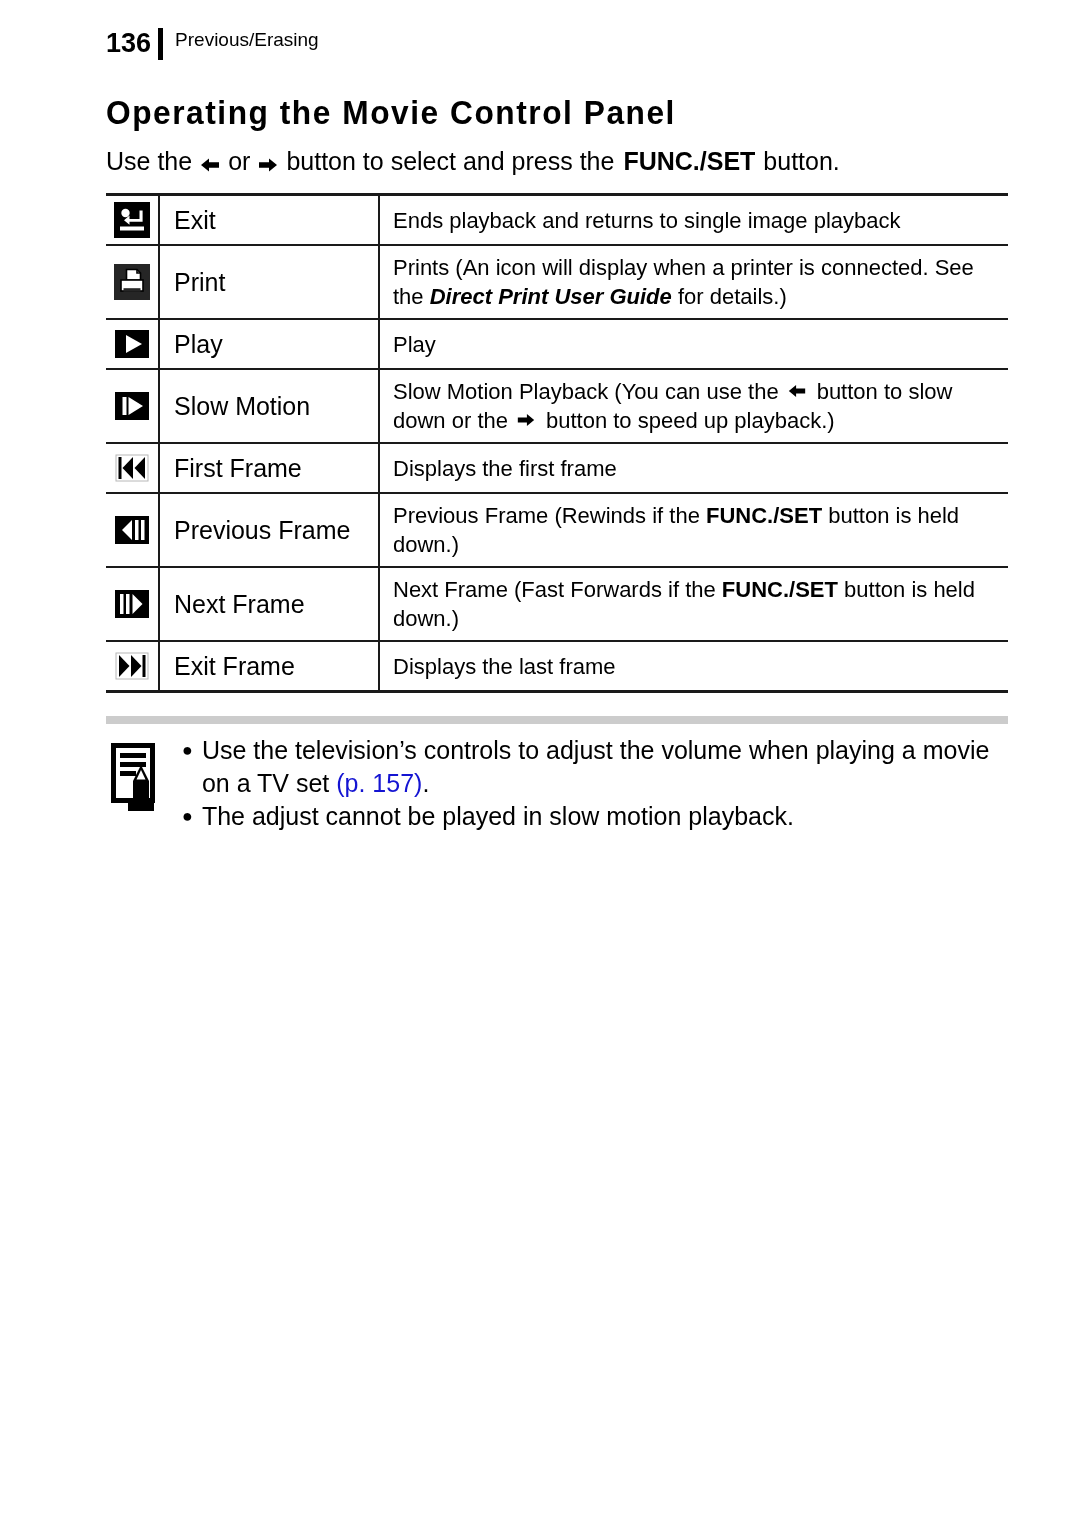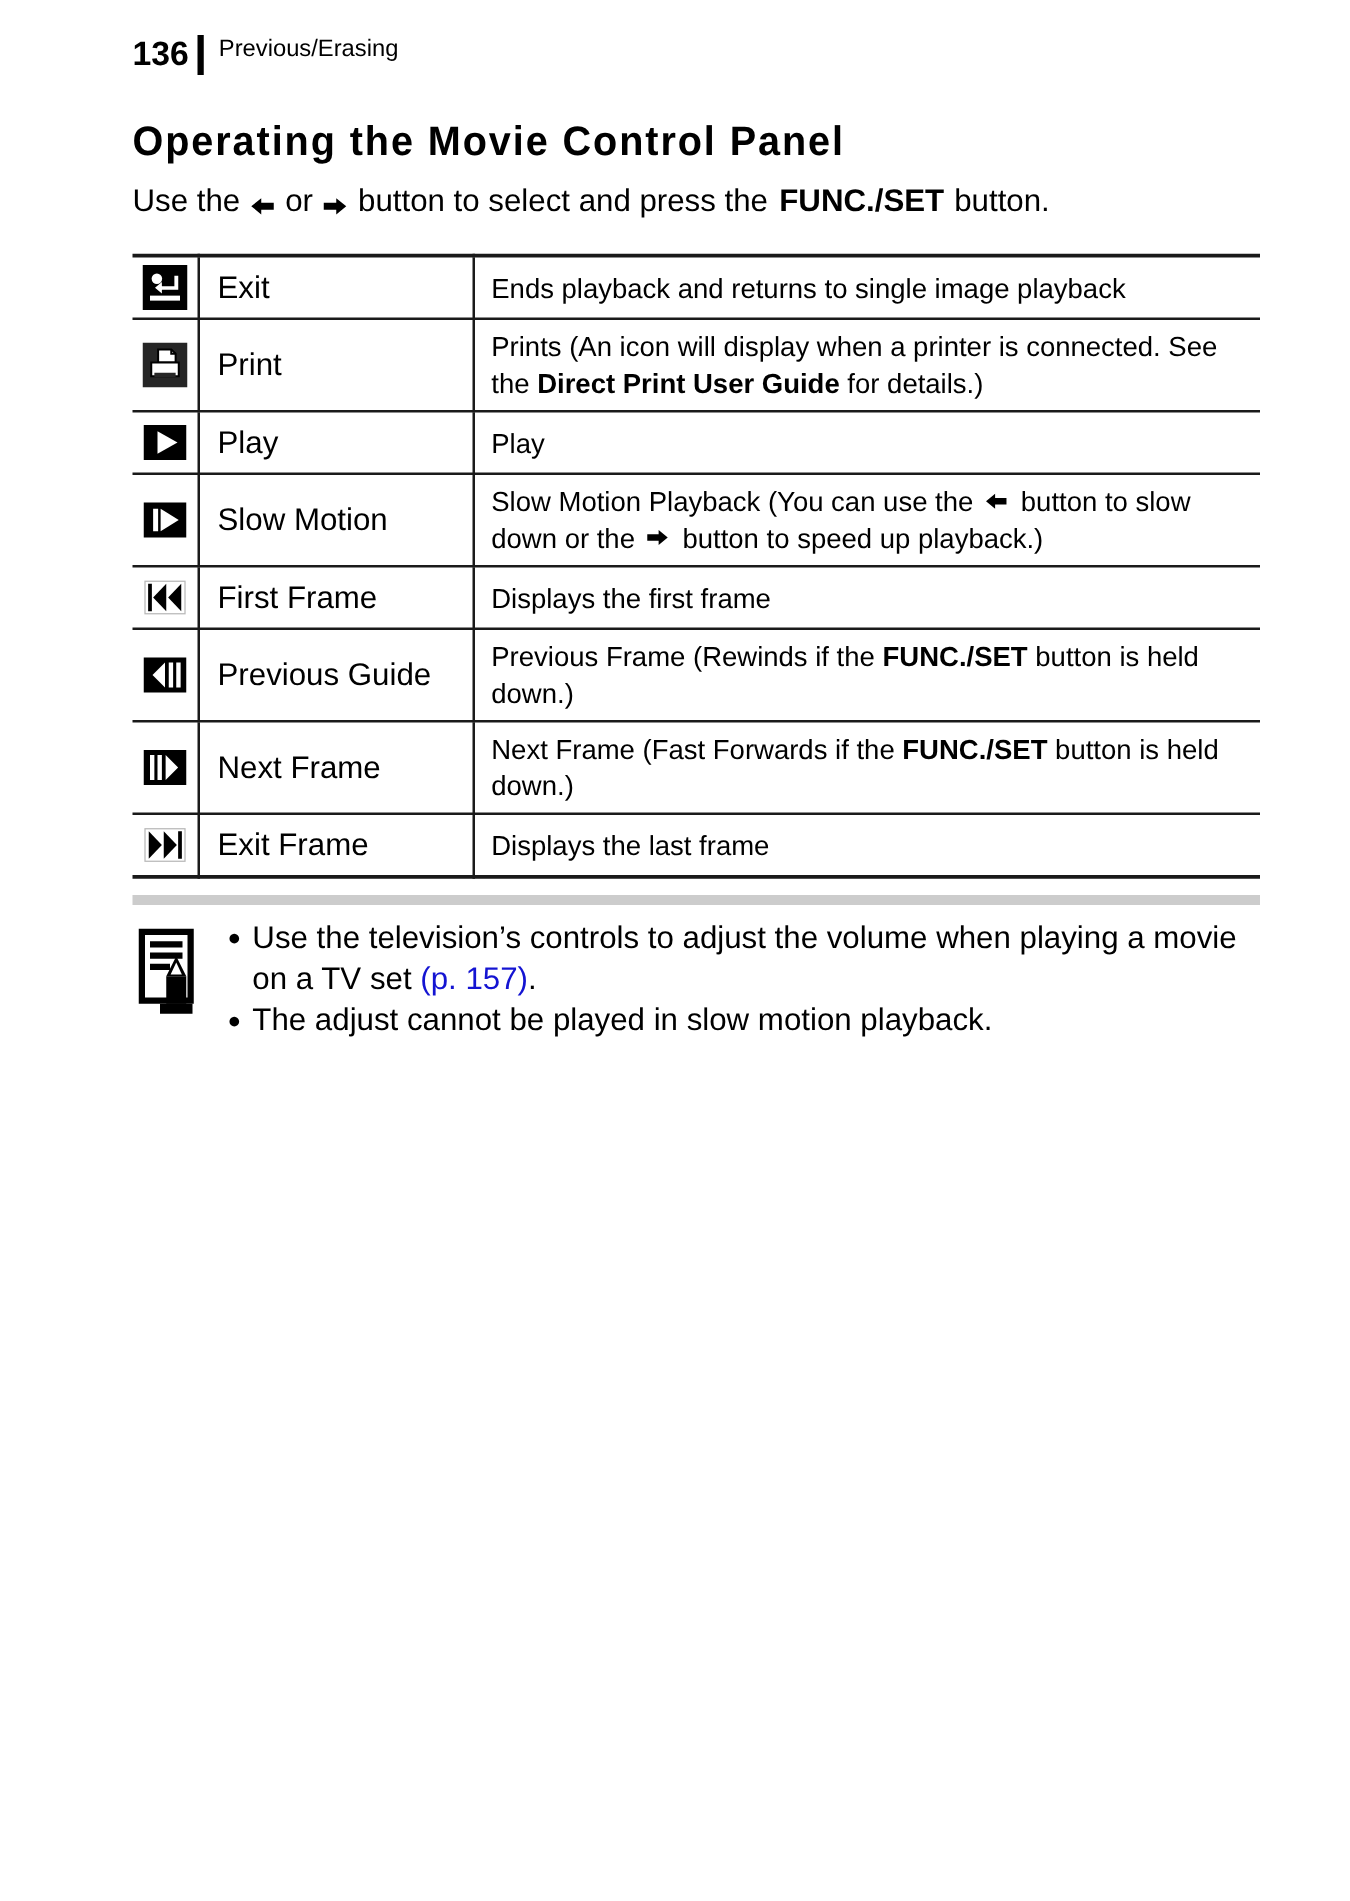--- a/index.html
+++ b/index.html
@@ -79,21 +79,20 @@
 
   
   .ctrl-table {
     position: absolute;
     left: 106px;
     top: 193px;
     width: 902px;
     border-collapse: collapse;
     border-top: 3px solid #1a1a1a;
     border-bottom: 3px solid #1a1a1a;
-    margin-top: 10px;
   }
   .ctrl-table td {
     border-top: 2px solid #1a1a1a;
     border-bottom: 2px solid #1a1a1a;
     padding: 0;
     vertical-align: middle;
   }
   .ctrl-table tr:first-child td { border-top: none; }
   .ctrl-table tr:last-child td { border-bottom: none; }
 
@@ -108,21 +107,21 @@
     font-size: 25px;
     padding: 6px 0 6px 14px !important;
     line-height: 30px;
   }
   .col-desc {
     font-size: 22px;
     line-height: 29px;
     padding: 7px 6px 7px 13px !important;
   }
   .col-desc .strong { font-weight: bold; }
-  .col-desc .ital { font-weight: bold; }
+  .col-desc .ital { font-style: italic; font-weight: bold; }
 
   .icon-box {
     width: 36px;
     height: 36px;
     display: inline-block;
     vertical-align: middle;
     margin: 6px 0;
   }
   .icon-box svg { display: block; }
 
@@ -285,21 +284,21 @@
       <td class="col-icon">
         <span class="icon-box">
           <svg width="36" height="36" viewBox="0 0 36 36">
             <rect x="1" y="4" width="34" height="28" fill="#000"></rect>
             <path d="M18 8 L18 28 L8 18 Z" fill="#fff"></path>
             <rect x="21" y="8" width="3.5" height="20" fill="#fff"></rect>
             <rect x="27" y="8" width="3.5" height="20" fill="#fff"></rect>
           </svg>
         </span>
       </td>
-      <td class="col-name">Previous Guide</td>
+      <td class="col-name">Previous Frame</td>
       <td class="col-desc">
         <span>Previous Frame (Rewinds if the </span><span class="strong">FUNC./SET</span><span> button is held down.)</span>
       </td>
     </tr>
 
     <tr>
       <td class="col-icon">
         <span class="icon-box">
           <svg width="36" height="36" viewBox="0 0 36 36">
             <rect x="1" y="4" width="34" height="28" fill="#000"></rect>

